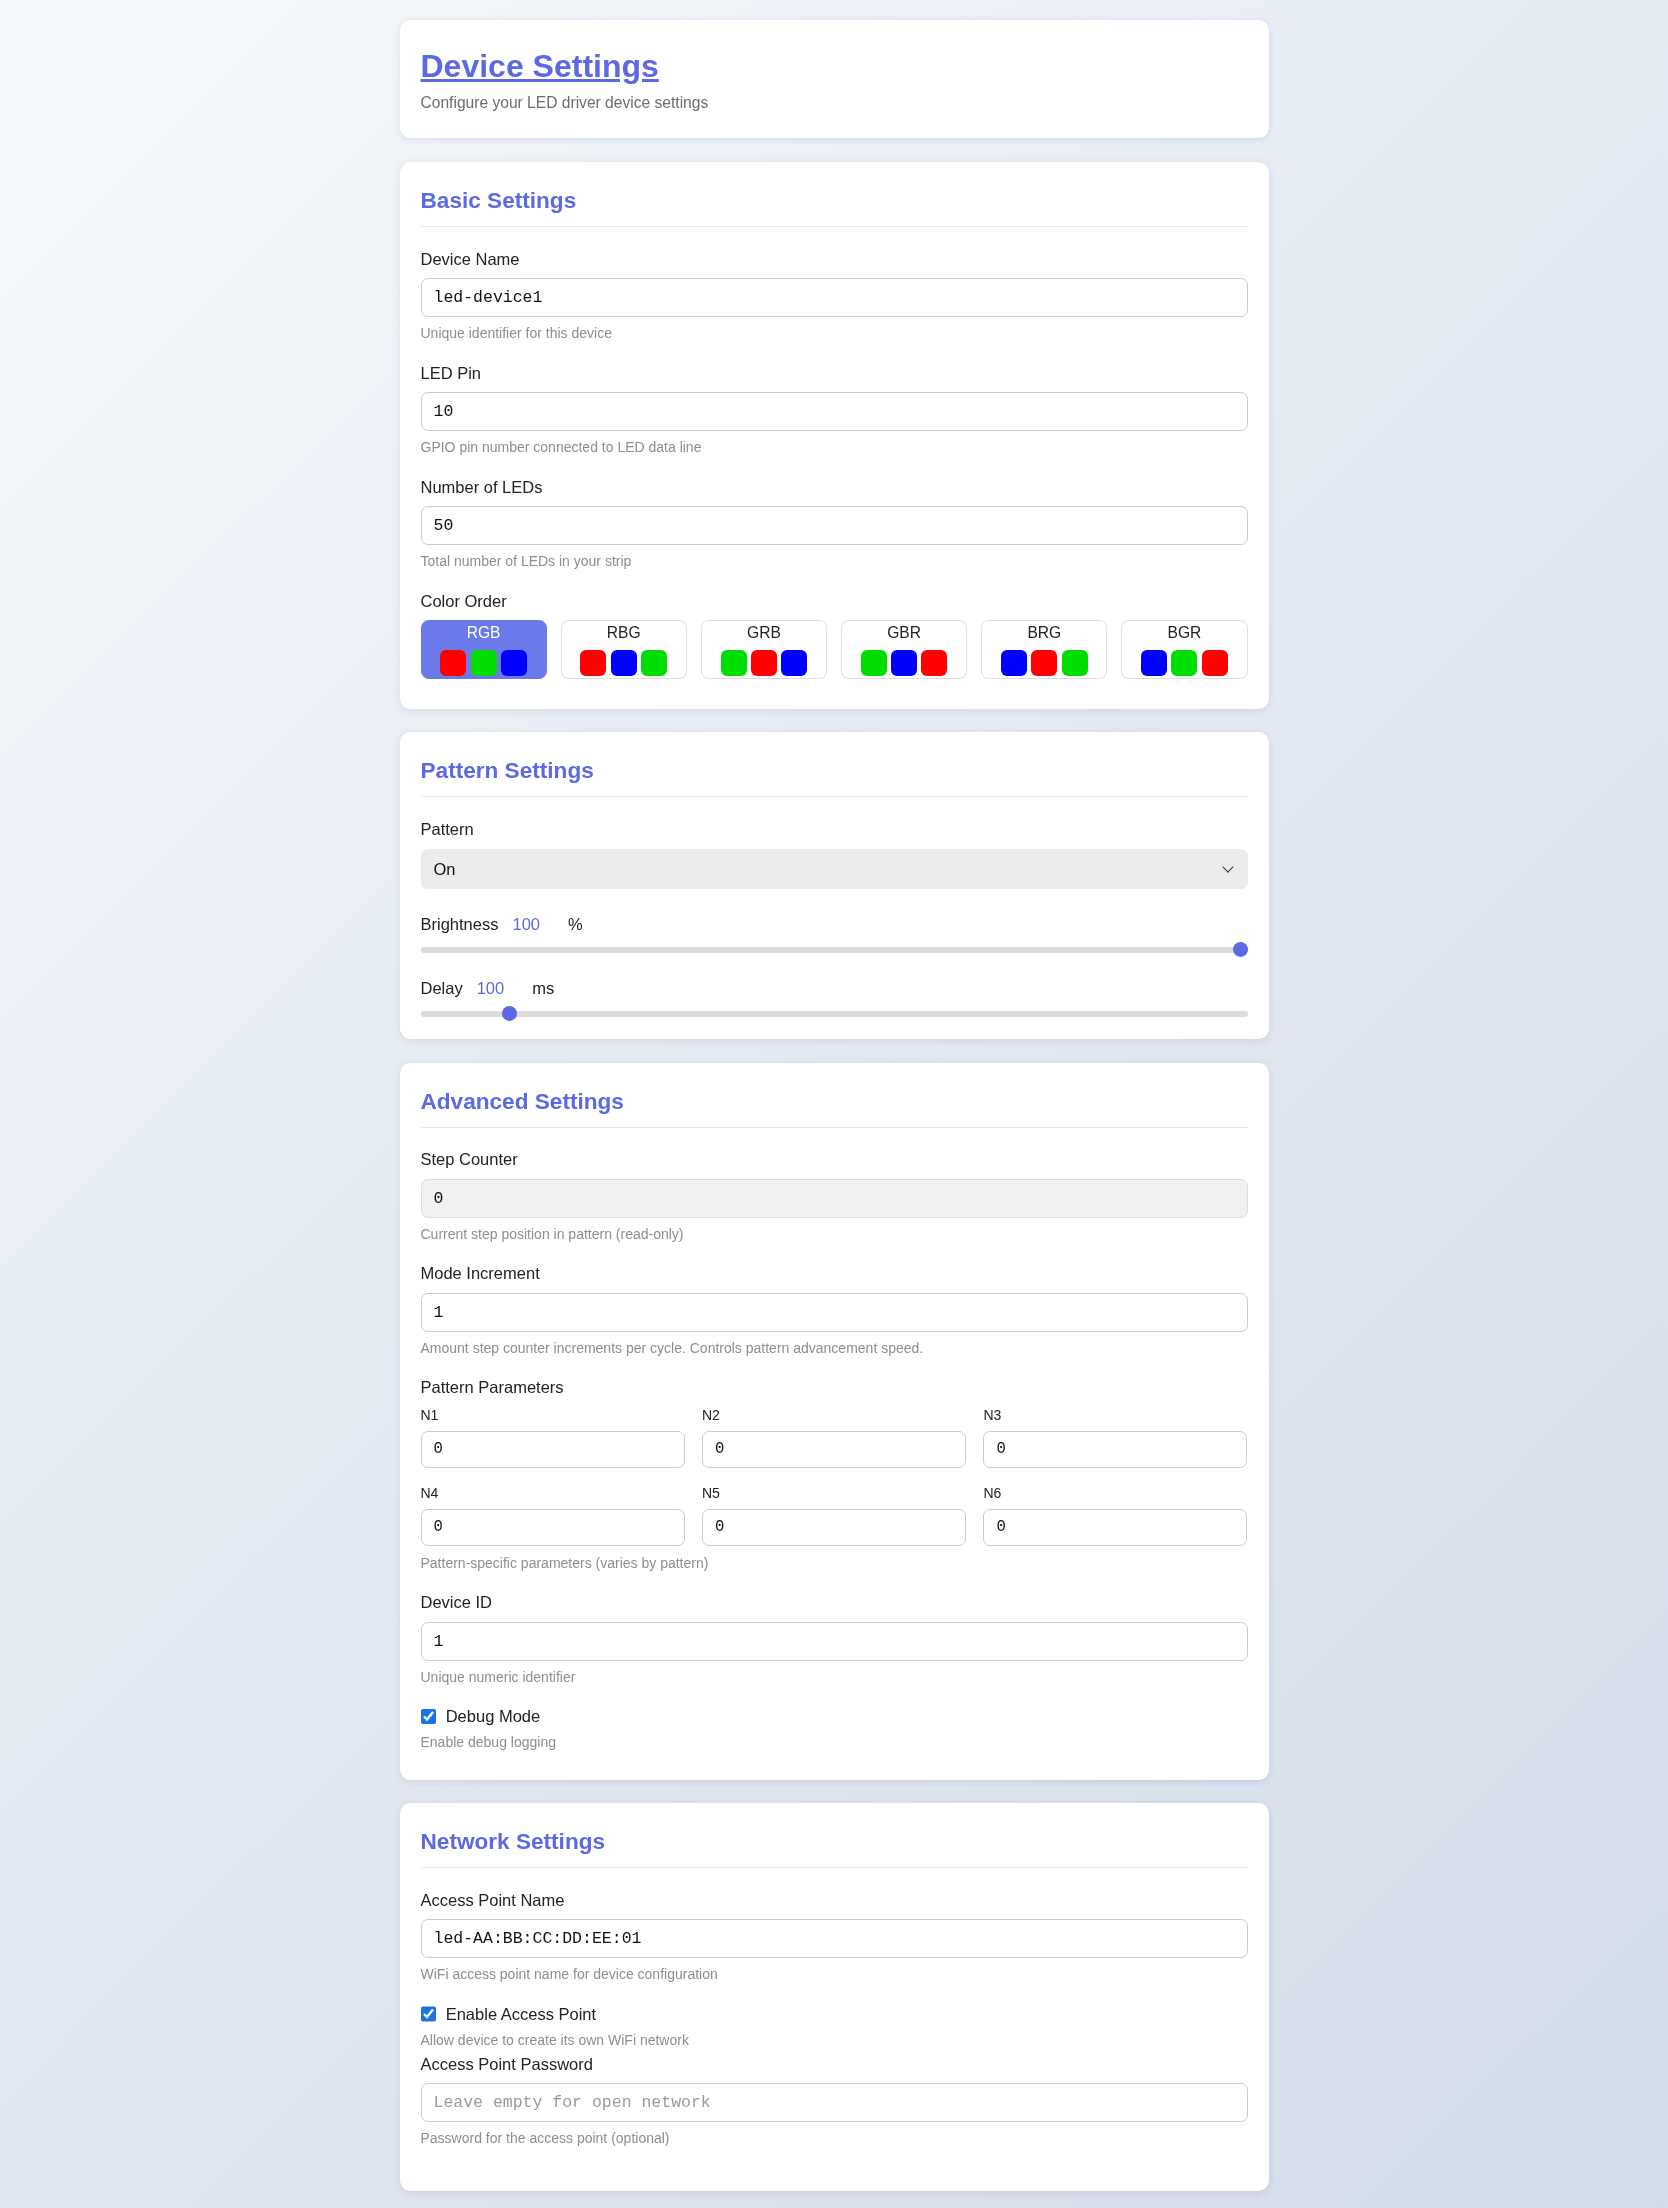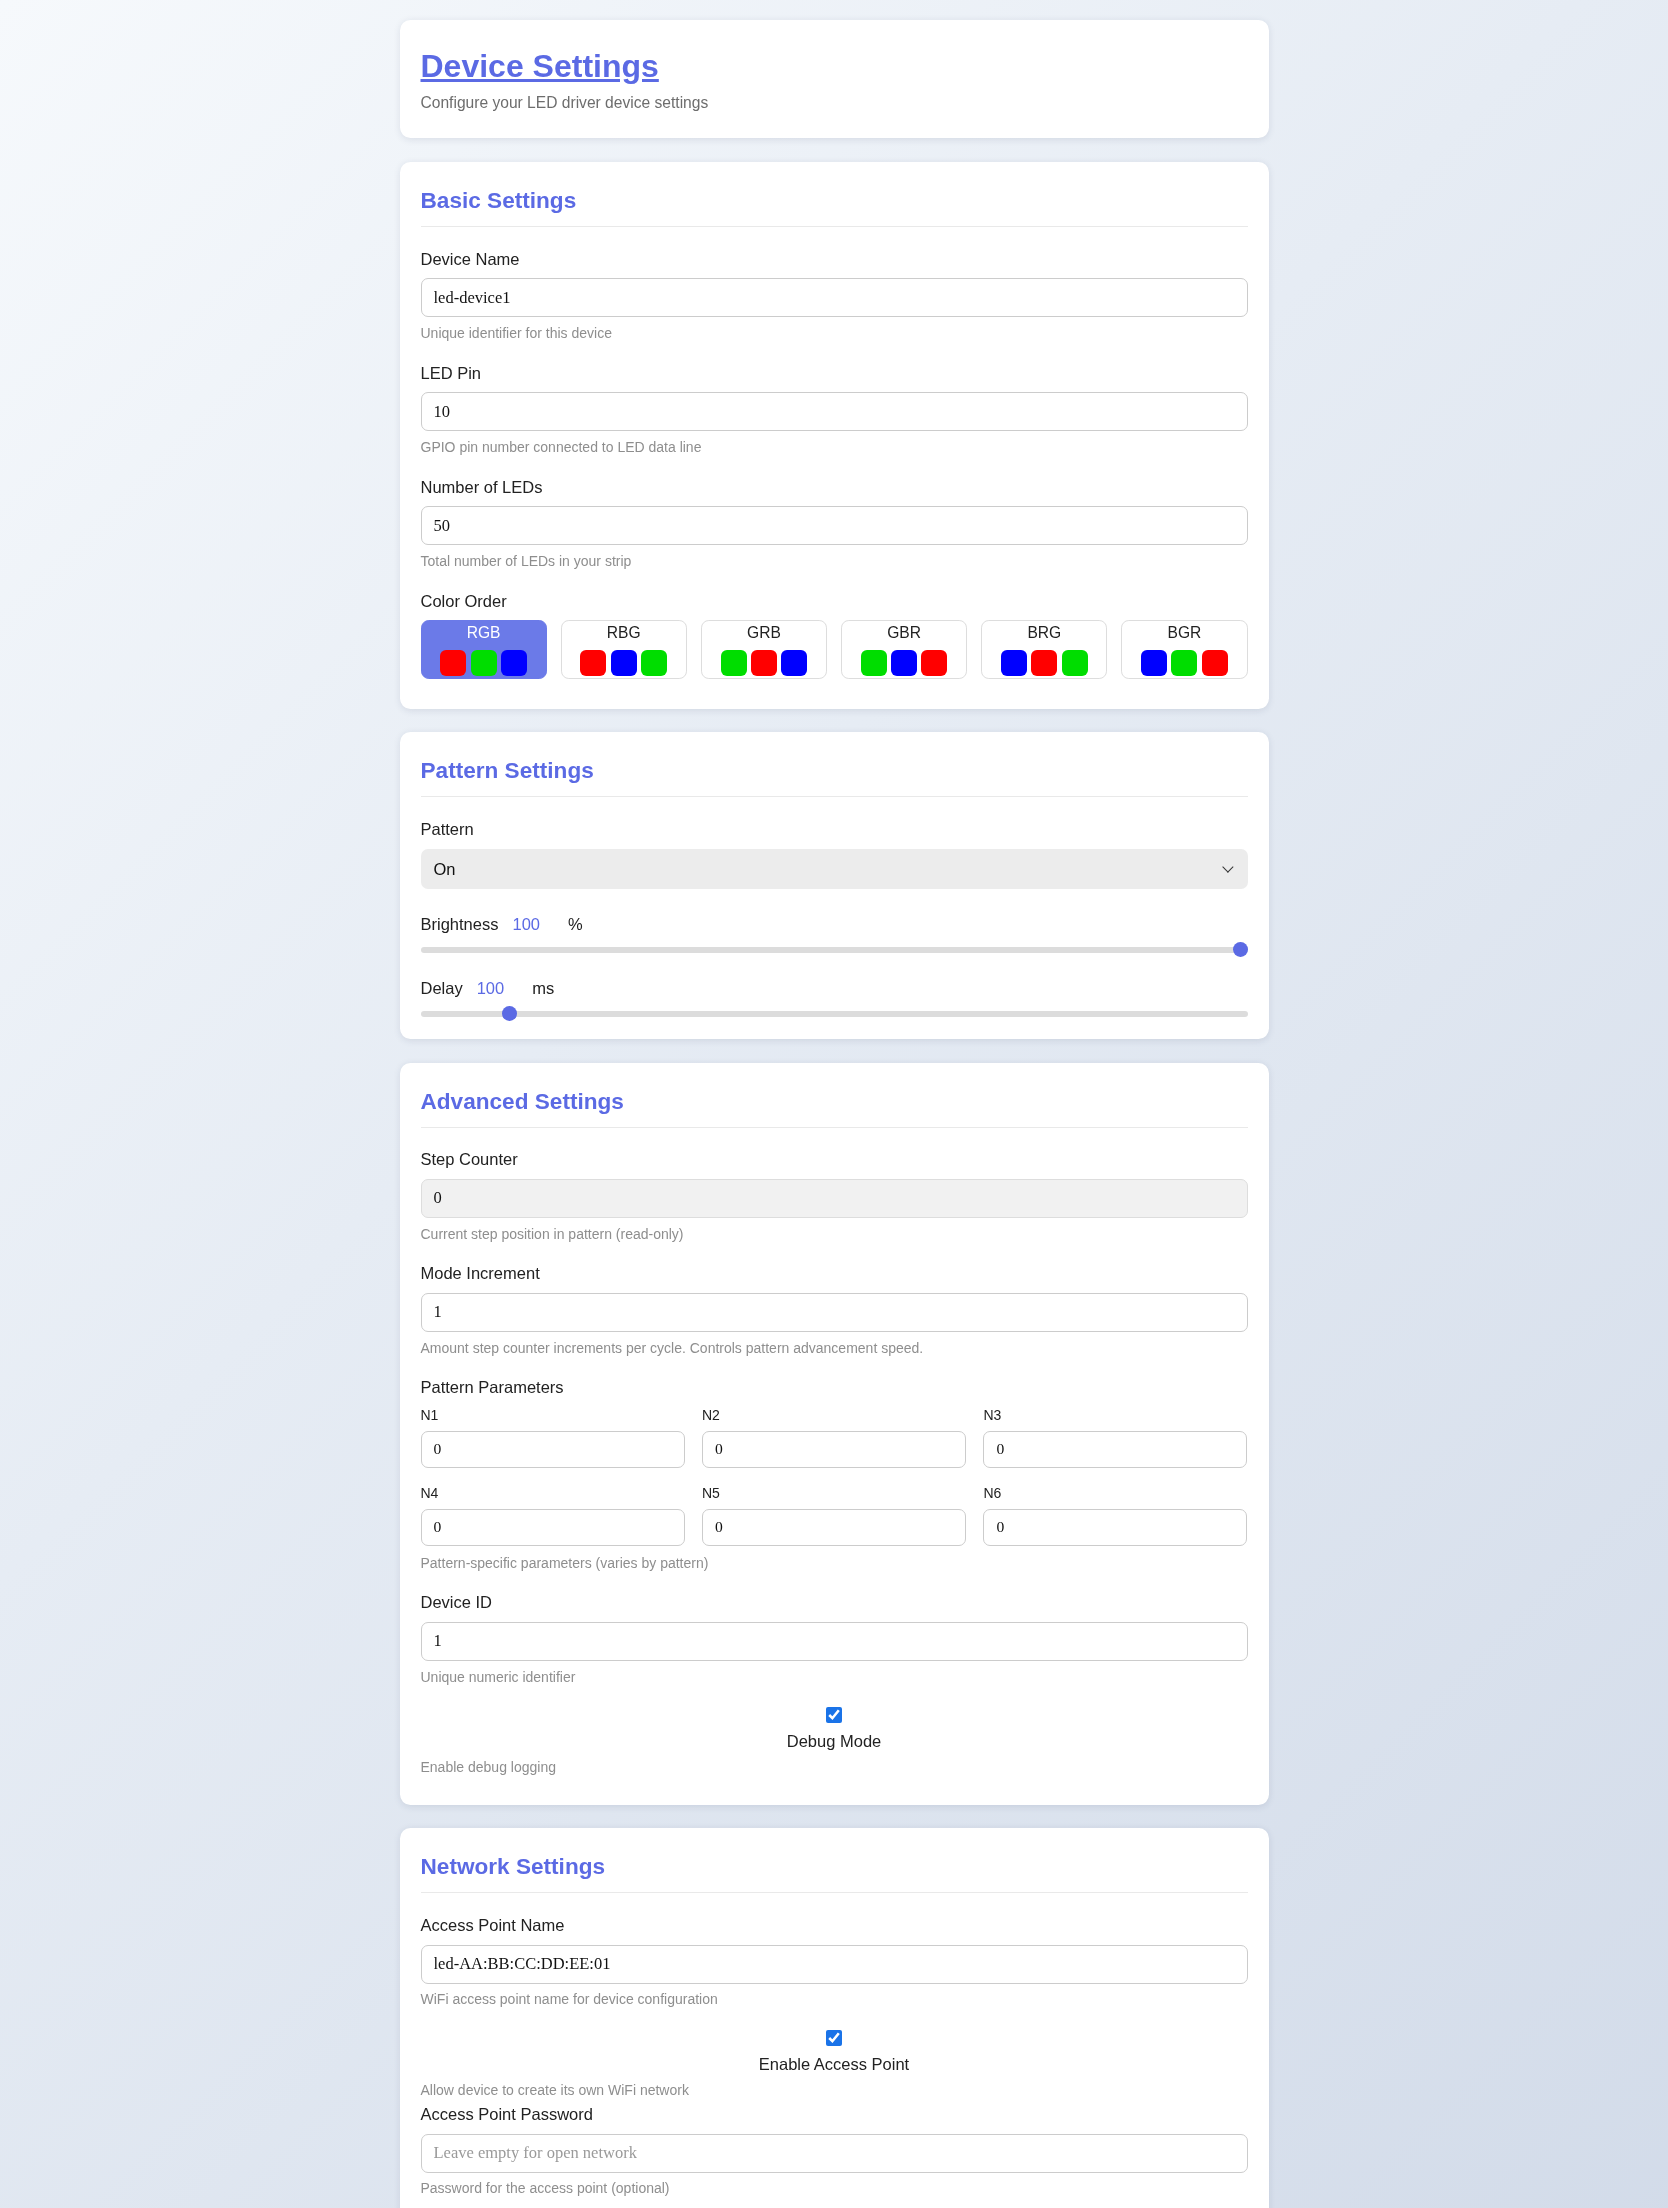--- a/index.html
+++ b/index.html
@@ -37,21 +37,21 @@
   hr.rule { border: none; border-top: 1.7px solid #e9e9e9; margin: 0 0 22.6px; }
 
   .field { margin-bottom: 22.6px; }
   .field.last { margin-bottom: 7px; }
   label.fl { display: block; font-size: 16.5px; color: #222; margin-bottom: 9.6px; }
   input.ti {
     width: 100%; height: 39px;
     border: 0.9px solid #cccccc; border-radius: 7px;
     padding: 0 12px;
     font-size: 16.5px; color: #111;
-    font-family: Liberation Serif, serif;
+    font-family: Liberation Mono, monospace;
     background: #fff;
   }
   input.ti::placeholder { color: #9a9a9a; }
   input.ti.readonly { background: #f1f1f1; border-color: #dddddd; }
   p.help { margin: 7.8px 0 0; font-size: 14px; color: #8e8e8e; }
 
   .color-order-row { display: flex; gap: 14px; }
   .color-btn {
     flex: 1; height: 59px;
     border: 0.9px solid #dddddd; border-radius: 7.8px;
@@ -99,21 +99,21 @@
   }
   input[type="range"].slider::-moz-range-thumb {
     width: 14.8px; height: 14.8px; border: none; border-radius: 50%;
     background: var(--accent, #5b6ae4); cursor: pointer;
   }
 
   .params-grid { display: grid; grid-template-columns: repeat(3, 1fr); column-gap: 17.4px; row-gap: 17.4px; margin-bottom: 8.7px; }
   .param label.fl { font-size: 14px; margin-bottom: 7.8px; }
   .param input.ti { height: 37px; font-size: 15.6px; }
 
-  .check-row { display: flex; align-items: center; gap: 9.6px; flex-direction: column; }
+  .check-row { display: flex; align-items: center; gap: 9.6px; }
   input.cb { width: 15.6px; height: 15.6px; accent-color: var(--cb, #1a73e8); margin: 0; cursor: pointer; }
   .check-label { font-size: 16.5px; color: #222; }
   .check-help { margin-top: 7px; }
 </style>
 </head>
 <body>
 
 <div class="container">
 
   <div class="card">

